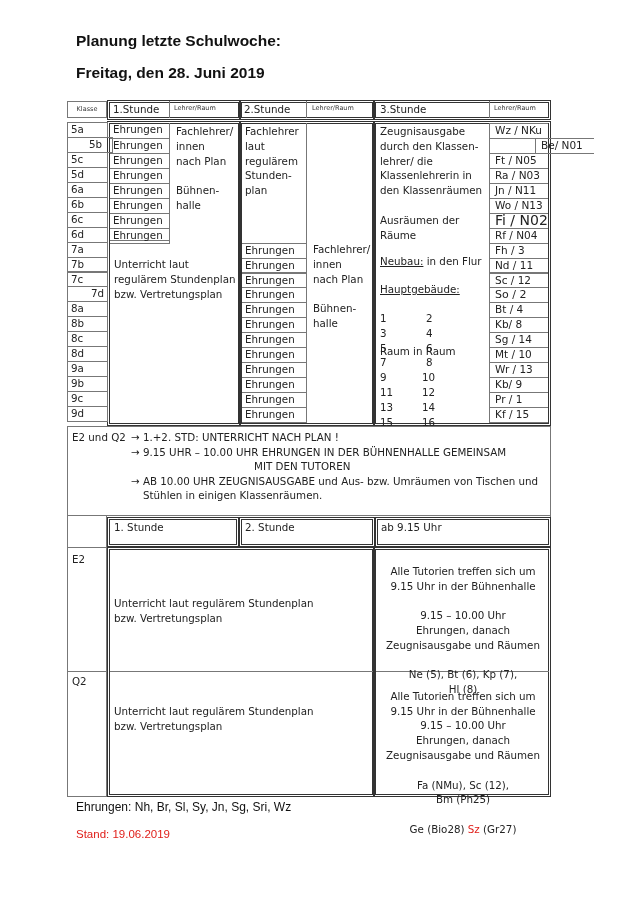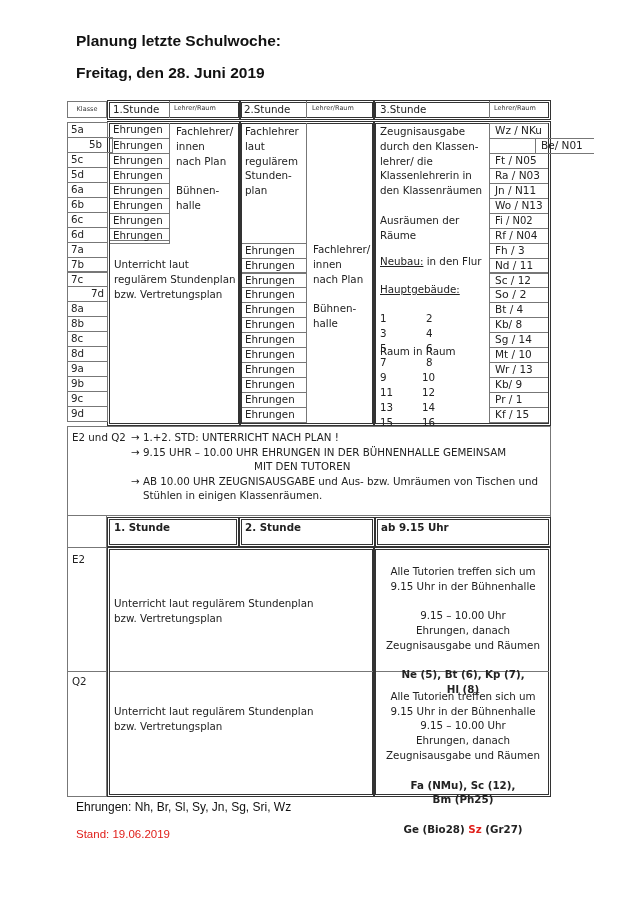--- a/index.html
+++ b/index.html
@@ -13,21 +13,21 @@
   .abs { position: absolute; box-sizing: border-box; }
   .thin { border: 1px solid #777; }
   .dbl { border: 3px double #333; }
   .hdr-small { font-size: 6.5px; color: #333; }
 
   
   .rowcell { position: absolute; box-sizing: border-box; border: 1px solid #777;
              padding-left: 3px; line-height: 13px; white-space: nowrap; overflow: hidden; }
   .txt { position: absolute; line-height: 14.8px; white-space: pre-line; }
   .center { text-align: center; }
-  .bold { font-weight: bold; }
+  .bold { font-weight: normal; }
   .red { color: #e0201b; }
   u { text-decoration: underline; }
 
   .footer { position: absolute; left: 76px; font-family: "Liberation Sans", sans-serif; font-size: 12px; }
 </style>
 </head>
 <body>
 
 <div id="t1" class="title">Planung letzte Schulwoche:</div>
 <div id="t2" class="title">Freitag, den 28. Juni 2019</div>
@@ -108,21 +108,21 @@
       <div class="rowcell" style="left: 242px; top: 407.05px; width: 65px; height: 15.95px; border-left: none; border-right: none;">Ehrungen</div>
     </div>
 
   <div id="l3-col">
       <div class="rowcell" style="left: 489px; top: 123px; width: 59px; height: 15.95px; border-right: none; font-size: 10.5px; padding-left: 5px;">Wz / NKu</div>
       <div class="rowcell" style="left: 489px; top: 137.95px; width: 59px; height: 15.95px; border-right: none; font-size: 10.5px; padding-left: 5px; margin-left: 46px;">Be/ N01</div>
       <div class="rowcell" style="left: 489px; top: 152.9px; width: 59px; height: 15.95px; border-right: none; font-size: 10.5px; padding-left: 5px;">Ft / N05</div>
       <div class="rowcell" style="left: 489px; top: 167.85px; width: 59px; height: 15.95px; border-right: none; font-size: 10.5px; padding-left: 5px;">Ra / N03</div>
       <div class="rowcell" style="left: 489px; top: 182.8px; width: 59px; height: 15.95px; border-right: none; font-size: 10.5px; padding-left: 5px;">Jn / N11</div>
       <div class="rowcell" style="left: 489px; top: 197.75px; width: 59px; height: 15.95px; border-right: none; font-size: 10.5px; padding-left: 5px;">Wo / N13</div>
-      <div class="rowcell" style="left: 489px; top: 212.7px; width: 59px; height: 15.95px; border-right: none; font-size: 10px; padding-left: 5px;">Fi / N02</div>
+      <div class="rowcell" style="left: 489px; top: 212.7px; width: 59px; height: 15.95px; border-right: none; font-size: 14px; padding-left: 5px;">Fi / N02</div>
       <div class="rowcell" style="left: 489px; top: 227.65px; width: 59px; height: 15.95px; border-right: none; font-size: 10.5px; padding-left: 5px;">Rf / N04</div>
       <div class="rowcell" style="left: 489px; top: 242.6px; width: 59px; height: 15.95px; border-right: none; font-size: 10.5px; padding-left: 5px;">Fh / 3</div>
       <div class="rowcell" style="left: 489px; top: 257.55px; width: 59px; height: 15.95px; border-right: none; font-size: 10.5px; padding-left: 5px;">Nd / 11</div>
       <div class="rowcell" style="left: 489px; top: 272.5px; width: 59px; height: 15.95px; border-right: none; font-size: 10.5px; padding-left: 5px;">Sc / 12</div>
       <div class="rowcell" style="left: 489px; top: 287.45px; width: 59px; height: 15.95px; border-right: none; font-size: 11px; padding-left: 5px;">So / 2</div>
       <div class="rowcell" style="left: 489px; top: 302.4px; width: 59px; height: 15.95px; border-right: none; font-size: 10.5px; padding-left: 5px;">Bt / 4</div>
       <div class="rowcell" style="left: 489px; top: 317.35px; width: 59px; height: 15.95px; border-right: none; font-size: 10.5px; padding-left: 5px;">Kb/ 8</div>
       <div class="rowcell" style="left: 489px; top: 332.3px; width: 59px; height: 15.95px; border-right: none; font-size: 10.5px; padding-left: 5px;">Sg / 14</div>
       <div class="rowcell" style="left: 489px; top: 347.25px; width: 59px; height: 15.95px; border-right: none; font-size: 10.5px; padding-left: 5px;">Mt / 10</div>
       <div class="rowcell" style="left: 489px; top: 362.2px; width: 59px; height: 15.95px; border-right: none; font-size: 10.5px; padding-left: 5px;">Wr / 13</div>

